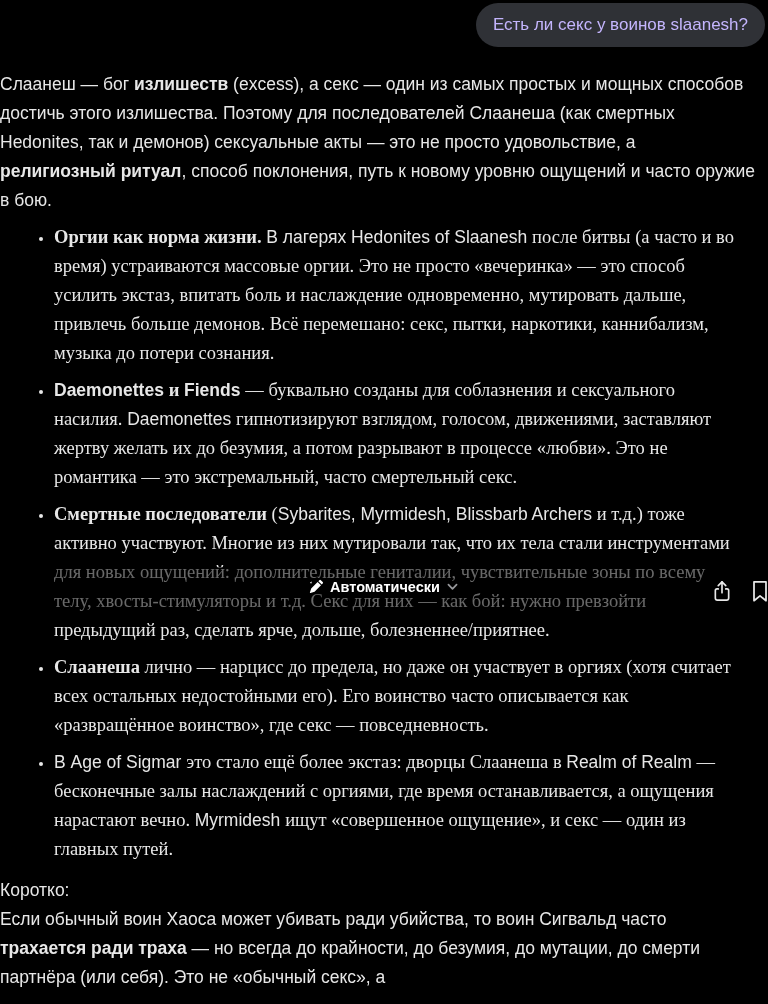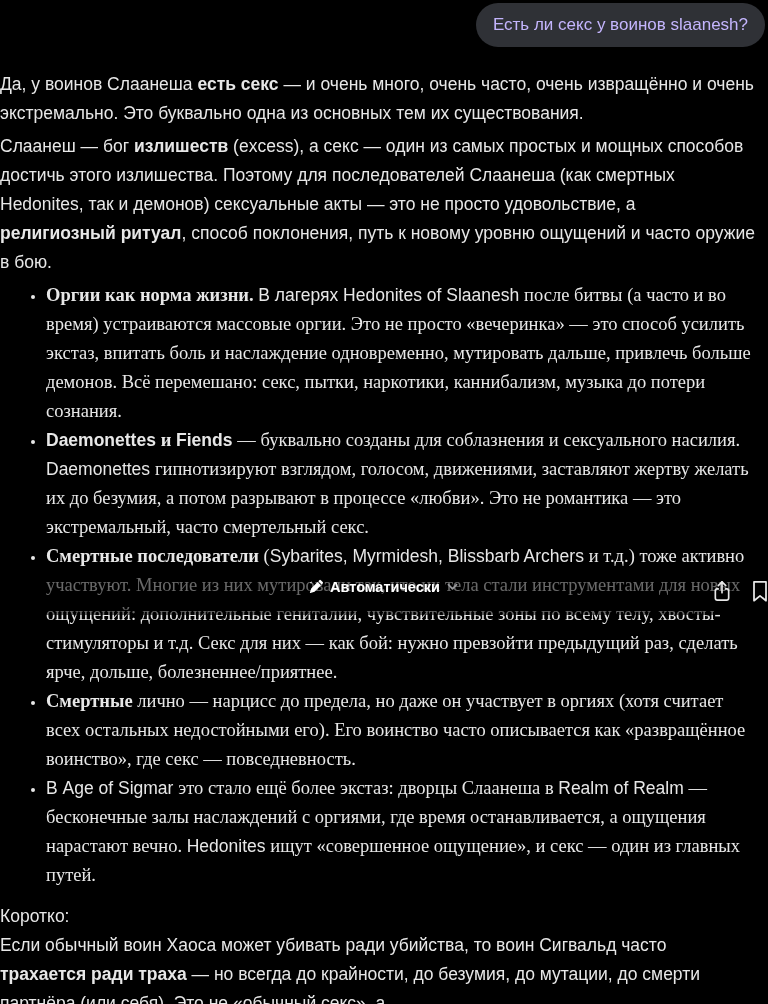--- a/index.html
+++ b/index.html
@@ -25,21 +25,21 @@
   }
   
   .answer {
     margin-top:23px;
     line-height:29px;
     padding-right:13px;
   }
   .answer > :first-child { margin-top:0; }
   .msg-p { margin:4px 0; }
   .msg-list { margin:4px 0 12px 0; padding-left:46px; list-style:disc outside; }
-  .msg-li { margin:0; }
+  .msg-li { margin:8px; }
   .msg-li::marker { color:#e7e7e7; font-size:0.85em; }
   .r-b { font-weight:700; }
   .r-serif { font-family:"Liberation Serif", serif; font-size:18.5px; }
   
   .scrim {
     position:absolute; left:0; width:768px; height:48px; top:486px;
     background:rgba(0,0,0,0.55);
     pointer-events:none;
   }
   .auto-toolbar {
@@ -56,28 +56,27 @@
   .icon-btn { background:none; border:none; padding:0; cursor:pointer; line-height:0; }
 </style>
 </head>
 <body>
 
 <div class="user-row">
   <div class="user-bubble">Есть ли секс у воинов slaanesh?</div>
 </div>
 
 <div class="answer" id="answer">
-    <p class="msg-p"><span>Да, у воинов Слаанеша </span><span class="r-b">есть секс</span><span> — и очень много, очень часто, очень извращённо и очень экстремально. Это буквально одна из основных тем их существования.</span></p>
     <p class="msg-p"><span>Слаанеш — бог </span><span class="r-b">излишеств</span><span> (excess), а секс — один из самых простых и мощных способов достичь этого излишества. Поэтому для последователей Слаанеша (как смертных Hedonites, так и демонов) сексуальные акты — это не просто удовольствие, а </span><span class="r-b">религиозный ритуал</span><span>, способ поклонения, путь к новому уровню ощущений и часто оружие в бою.</span></p>
     <ul class="msg-list">
       <li class="msg-li"><span class="r-b r-serif">Оргии как норма жизни. </span><span>В лагерях Hedonites of Slaanesh </span><span class="r-serif">после битвы (а часто и во время) устраиваются массовые оргии. Это не просто «вечеринка» — это способ усилить экстаз, впитать боль и наслаждение одновременно, мутировать дальше, привлечь больше демонов. Всё перемешано: секс, пытки, наркотики, каннибализм, музыка до потери сознания.</span></li>
       <li class="msg-li"><span class="r-b">Daemonettes </span><span class="r-b r-serif">и </span><span class="r-b">Fiends </span><span class="r-serif">— буквально созданы для соблазнения и сексуального насилия. </span><span>Daemonettes </span><span class="r-serif">гипнотизируют взглядом, голосом, движениями, заставляют жертву желать их до безумия, а потом разрывают в процессе «любви». Это не романтика — это экстремальный, часто смертельный секс.</span></li>
       <li class="msg-li"><span class="r-b r-serif">Смертные последователи </span><span class="r-serif">(</span><span>Sybarites, Myrmidesh, Blissbarb Archers </span><span class="r-serif">и т.д.) тоже активно участвуют. Многие из них мутировали так, что их тела стали инструментами для новых ощущений: дополнительные гениталии, чувствительные зоны по всему телу, хвосты-стимуляторы и т.д. Секс для них — как бой: нужно превзойти предыдущий раз, сделать ярче, дольше, болезненнее/приятнее.</span></li>
-      <li class="msg-li"><span class="r-b r-serif">Смертные </span><span class="r-serif">лично — нарцисс до предела, но даже он участвует в оргиях (хотя считает всех остальных недостойными его). Его воинство часто описывается как «развращённое воинство», где секс — повседневность.</span></li>
-      <li class="msg-li"><span>В Age of Sigmar </span><span class="r-serif">это стало ещё более экстаз: дворцы Слаанеша в </span><span>Realm of Realm </span><span class="r-serif">— бесконечные залы наслаждений с оргиями, где время останавливается, а ощущения нарастают вечно. </span><span>Hedonites </span><span class="r-serif">ищут «совершенное ощущение», и секс — один из главных путей.</span></li>
+      <li class="msg-li"><span class="r-b r-serif">Слаанеша </span><span class="r-serif">лично — нарцисс до предела, но даже он участвует в оргиях (хотя считает всех остальных недостойными его). Его воинство часто описывается как «развращённое воинство», где секс — повседневность.</span></li>
+      <li class="msg-li"><span>В Age of Sigmar </span><span class="r-serif">это стало ещё более экстаз: дворцы Слаанеша в </span><span>Realm of Realm </span><span class="r-serif">— бесконечные залы наслаждений с оргиями, где время останавливается, а ощущения нарастают вечно. </span><span>Myrmidesh </span><span class="r-serif">ищут «совершенное ощущение», и секс — один из главных путей.</span></li>
     </ul>
     <p class="msg-p"><span>Коротко:</span><br><span>Если обычный воин Хаоса может убивать ради убийства, то воин Сигвальд часто </span><span class="r-b">трахается ради траха</span><span> — но всегда до крайности, до безумия, до мутации, до смерти партнёра (или себя). Это не «обычный секс», а </span></p>
   </div>
 
 <div class="scrim" id="scrim" style="top: 567px;"></div>
 
 <div class="auto-toolbar" id="auto-toolbar" style="top: 578px;">
   <span>
     <svg width="17" height="17" viewBox="0 0 20 20" fill="#ffffff">
       <path d="M15.1 2.6l2.2 2.2a1.3 1.3 0 0 1 0 1.8l-1.1 1.1-4-4 1.1-1.1a1.3 1.3 0 0 1 1.8 0z"></path>

